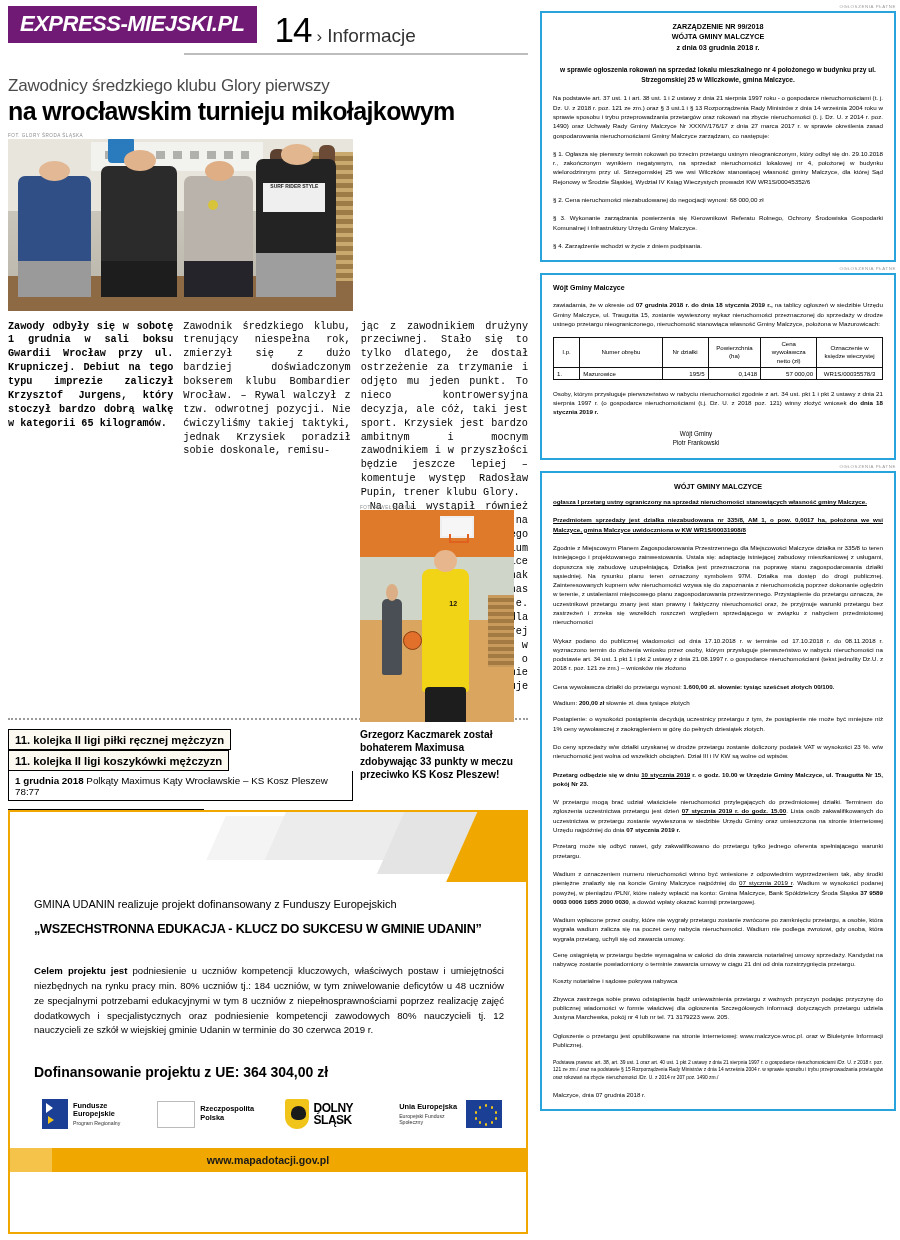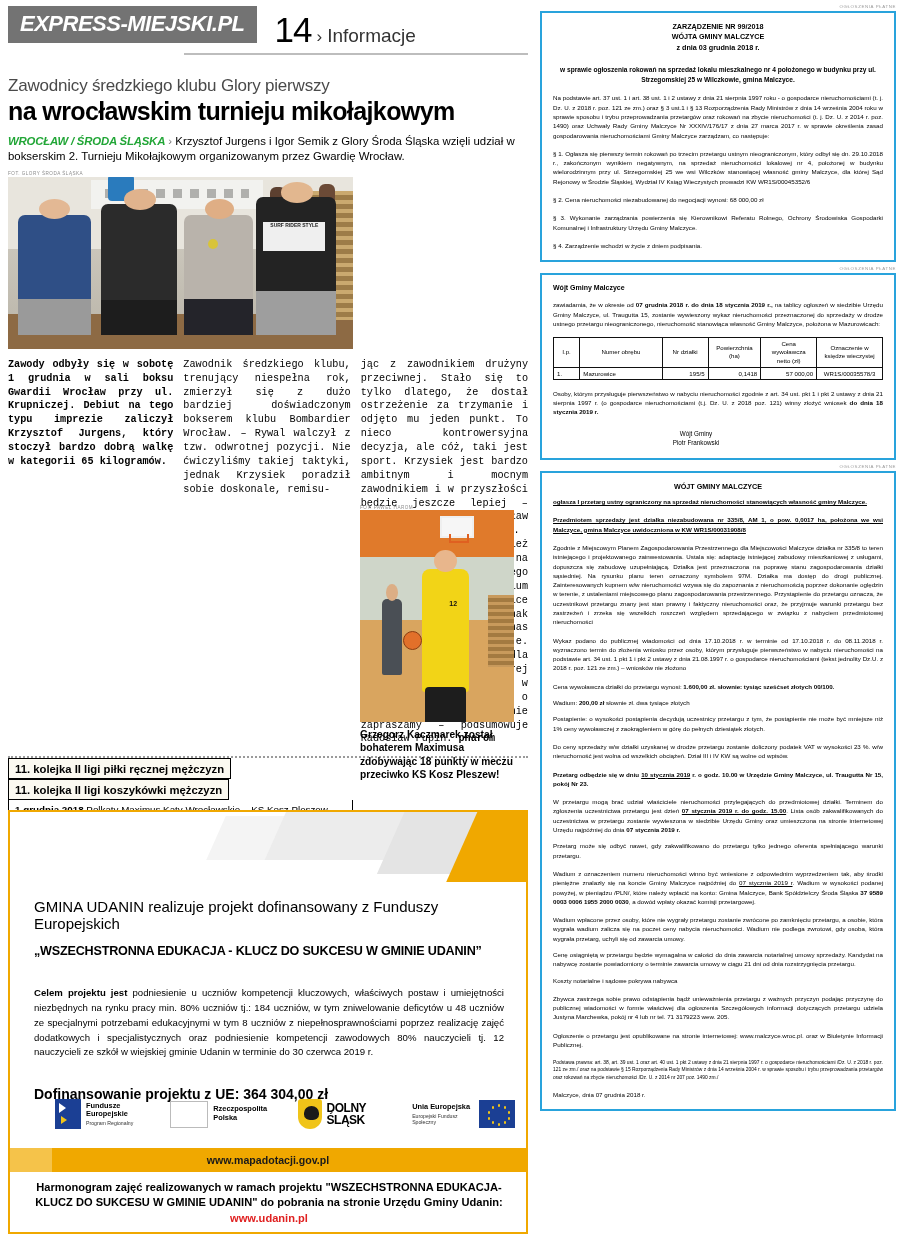--- a/index.html
+++ b/index.html
@@ -12,21 +12,21 @@
     overflow:hidden;
   }
   .page { width:900px; height:1240px; position:relative; }
 
   
   .left-col { position:absolute; left:8px; top:6px; width:520px; height:1228px; }
 
   
   .masthead { display:flex; align-items:flex-start; height:48px; }
   .brand-badge {
-    background:#737373; color:#fff;
+    background:#701a75; color:#fff;
     font-weight:bold; font-style:italic;
     font-size:22px; letter-spacing:-0.5px;
     padding:7px 12px 8px 12px;
     line-height:1;
   }
   .page-marker { margin-left:18px; display:flex; align-items:baseline; padding-top:4px; }
   .page-num { font-size:35px; font-weight:normal; letter-spacing:-1px;text-align:center; }
   .page-chev { font-size:17px; margin:0 5px; color:#333; }
   .page-sect { font-size:19px; color:#333; }
   .masthead-rule { position:absolute; left:176px; right:0; top:47px; height:2px; background:#bdbdbd; }
@@ -80,21 +80,21 @@
   .col-2 { width:168px; }
   .col-3 { width:168px; }
   .col p { margin:0; }
   .col p + p { text-indent:9px; }
   .sig { font-weight:bold; }
 
   .dotted-rule { border-top:2px dotted #9a9a9a; margin-top:10px; }
 
   
   .sport-title { font-size:19px; color:#3d3d3d; margin-top:9px; letter-spacing:-0.4px; }
-  .sport-block { width:345px; }
+  .sport-block { width:345px; margin-top:9px; }
   .lg-head {
     border:1.4px solid #000; background:#fbf9f0;
     font-size:11.3px; font-weight:bold; padding:3.5px 6px;
     display:inline-block; min-width:0;
   }
   .lg-row {
     border:1.4px solid #000; border-top:none;
     font-size:9.8px; padding:3.5px 6px; margin-bottom:8px;
   }
   .lg-row b { font-weight:bold; }
@@ -131,26 +131,26 @@
   .eu-ad {
     position:absolute; left:8px; top:810px; width:520px; height:424px;
     border:2.2px solid #f0a800; background:#fff; overflow:hidden;
   }
   .eu-band { position:absolute; left:0; top:0; width:100%; height:76px; overflow:hidden; }
   .eu-band .s1 { position:absolute; left:52%; top:-12px; width:150px; height:60px; background:#ececec; transform:skewX(-24deg); }
   .eu-band .s2 { position:absolute; left:74%; top:-6px; width:105px; height:68px; background:#e4e4e4; transform:skewX(-24deg); }
   .eu-band .s3 { position:absolute; left:88%; top:-10px; width:110px; height:80px; background:#f0a800; transform:skewX(-24deg); }
   .eu-band .s4 { position:absolute; left:40%; top:4px; width:120px; height:44px; background:#f4f4f4; transform:skewX(-24deg); }
   .eu-body { position:absolute; left:24px; right:22px; top:86px; }
-  .eu-l1 { font-size:15px; }
+  .eu-l1 { font-size:11px; }
   .eu-l2 { font-size:12.6px; font-weight:bold; margin-top:12px; letter-spacing:-0.2px; }
   .eu-para { font-size:9.6px; line-height:1.55; text-align:justify; margin-top:28px; }
   .eu-para b { font-weight:bold; }
   .eu-amount { font-size:14px; font-weight:bold; margin-top:26px; }
-  .logo-row { position:absolute; left:13px; top:274px; width:492px; height:56px; display:flex; align-items:center; gap:16px;padding-left:32px; }
+  .logo-row { position:absolute; left:0; top:274px; width:492px; height:56px; display:flex; align-items:center; gap:16px;padding-left:32px; }
   .lg-item { display:flex; align-items:center; gap:5px; }
   .fe-mark { width:30px; height:30px; background:#1b3f94; position:relative; }
   .fe-mark::before{content:"";position:absolute;left:4px;top:4px;width:0;height:0;border-left:7px solid #fff;border-top:5px solid transparent;border-bottom:5px solid transparent;}
   .fe-mark::after{content:"";position:absolute;left:6px;top:17px;width:0;height:0;border-left:6px solid #f0c419;border-top:4px solid transparent;border-bottom:4px solid transparent;}
   .lg-txt { font-size:7.4px; font-weight:bold; line-height:1.2; }
   .lg-txt small { display:block; font-size:5.2px; font-weight:normal; color:#333; margin-top:1px; }
   .pl-flag { width:44px; height:27px; border:0.6px solid #bbb; }
   .pl-flag .w { height:50%; background:#fff; }
   .pl-flag .r { height:50%; background:#c4223c; }
   .ds-shield { width:27px; height:30px; background:#f0c419; border-radius:3px 3px 12px 12px; position:relative; }
@@ -203,25 +203,20 @@
       <div class="page-marker">
         <span class="page-num">14</span>
         <span class="page-chev">›</span>
         <span class="page-sect">Informacje</span>
       </div>
     </div>
     <div class="masthead-rule"></div>
 
     <div class="kicker">Zawodnicy średzkiego klubu Glory pierwszy</div>
     <div class="headline">na wrocławskim turnieju mikołajkowym</div>
-    <div class="lead">
-      <span class="place">WROCŁAW / ŚRODA ŚLĄSKA</span>
-      <span class="arrow">›</span>
-      <span>Krzysztof Jurgens i Igor Semik z Glory Środa Śląska wzięli udział w bokserskim 2. Turnieju Mikołajkowym organizowanym przez Gwardię Wrocław.</span>
-    </div>
 
     <div class="photo-credit">FOT. GLORY ŚRODA ŚLĄSKA</div>
     <div class="photo-main">
       <div class="gym-wall"></div>
         <div class="gym-floor"></div>
         <div class="gym-bars"></div>
       <div class="banner-w"></div>
         <div class="logo-dot"></div>
       <div class="bag b1"></div>
         <div class="bag b2"></div>
@@ -287,21 +282,21 @@
         <div class="bb-wall2"></div>
         <div class="bb-floor"></div>
       <div class="bb-hoop"></div>
         <div class="bb-bars"></div>
       <div class="bb-ref"></div>
       <div class="bb-player">
           <span class="bb-num">12</span>
         </div>
       <div class="bb-ball"></div>
     </div>
-    <div class="mini-cap">Grzegorz Kaczmarek został bohaterem Maximusa zdobywając 18 punkty w meczu przeciwko KS Kosz Pleszew!</div>
+    <div class="mini-cap">Grzegorz Kaczmarek został bohaterem Maximusa zdobywając 33 punkty w meczu przeciwko KS Kosz Pleszew!</div>
   </div>
 
   <div class="eu-ad">
     <div class="eu-band">
       <div class="s4"></div>
         <div class="s1"></div>
         <div class="s2"></div>
         <div class="s3"></div>
     </div>
     <div class="eu-body">
@@ -339,23 +334,20 @@
             <span class="eu-star" style="left:13px;top:6px"></span>
         </span>
       </div>
     </div>
 
     <div class="map-bar">
       <span class="lseg"></span>
       <span>www.mapadotacji.gov.pl</span>
     </div>
 
-    <div class="harm">
-      <span>Harmonogram zajęć realizowanych w ramach projektu "WSZECHSTRONNA EDUKACJA-KLUCZ DO SUKCESU W GMINIE UDANIN" do pobrania na stronie Urzędu Gminy Udanin: </span><span class="url">www.udanin.pl</span>
-    </div>
   </div>
 
   <div class="right-col">
 
     <div class="nt-tag">OGŁOSZENIA PŁATNE</div>
     <div class="notice">
       <div class="nt-center">
         <div class="nt-title">ZARZĄDZENIE NR 99/2018</div>
         <div class="nt-title">WÓJTA GMINY MALCZYCE</div>
         <div class="nt-title">z dnia 03 grudnia 2018 r.</div>

